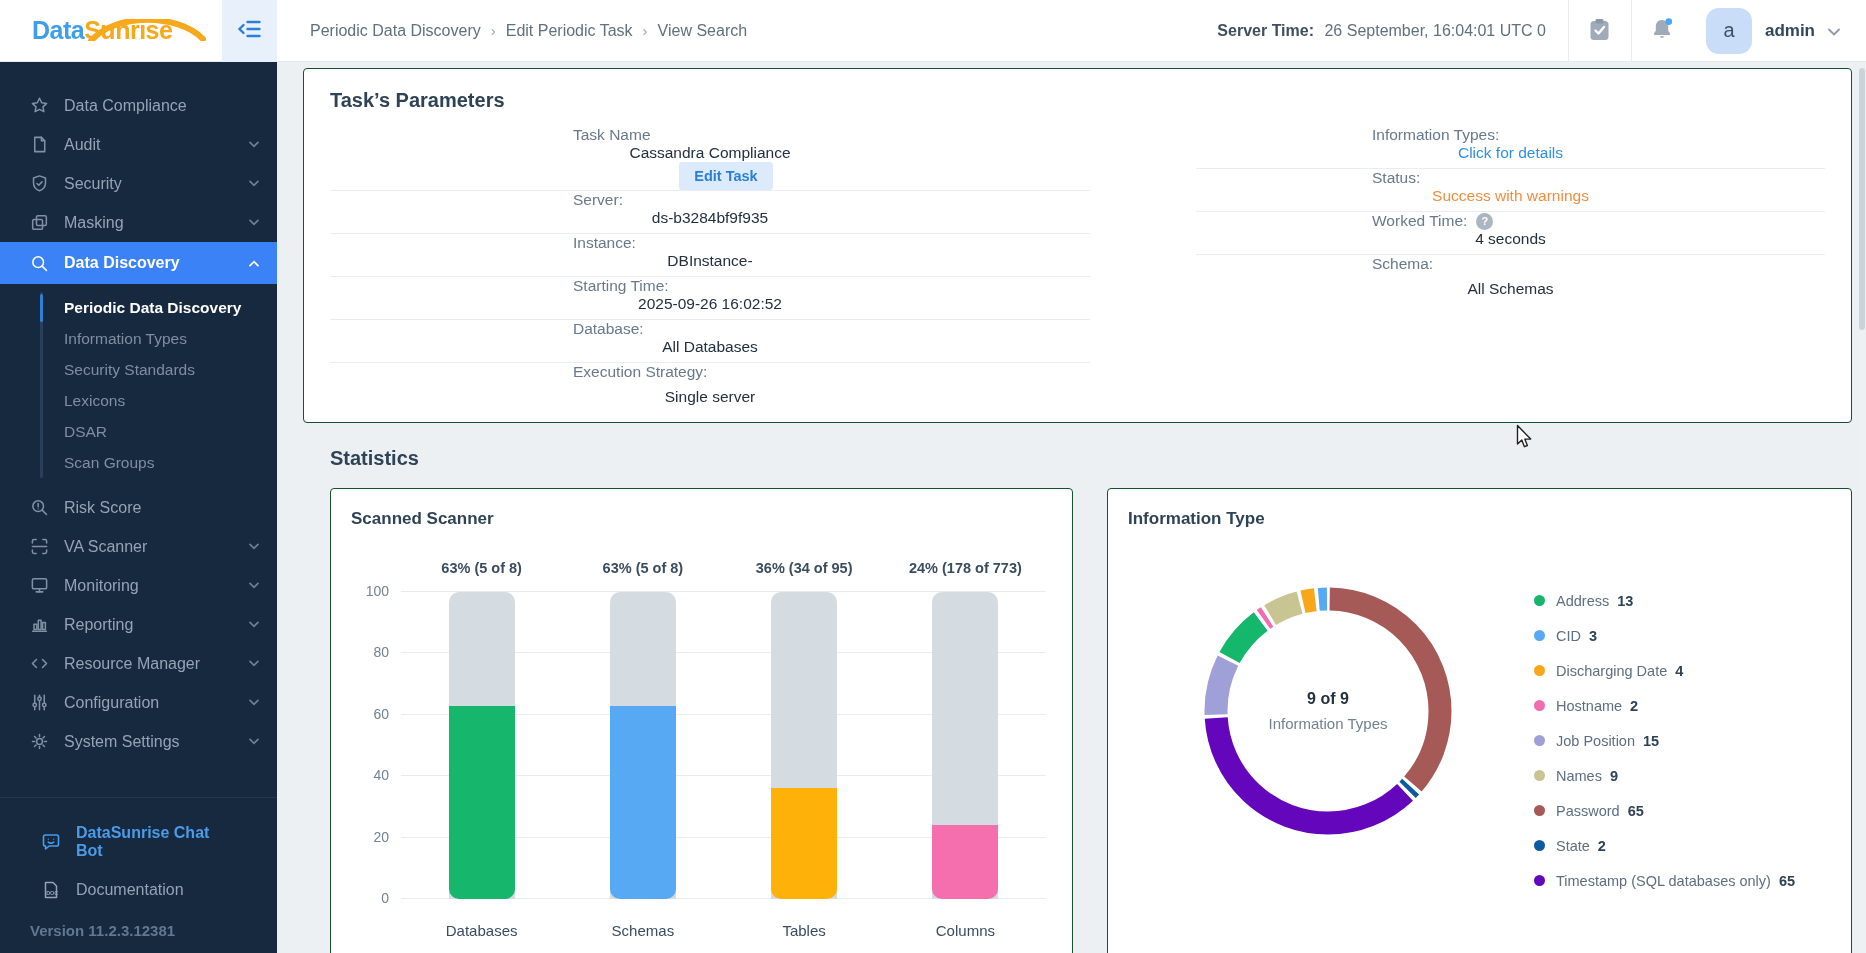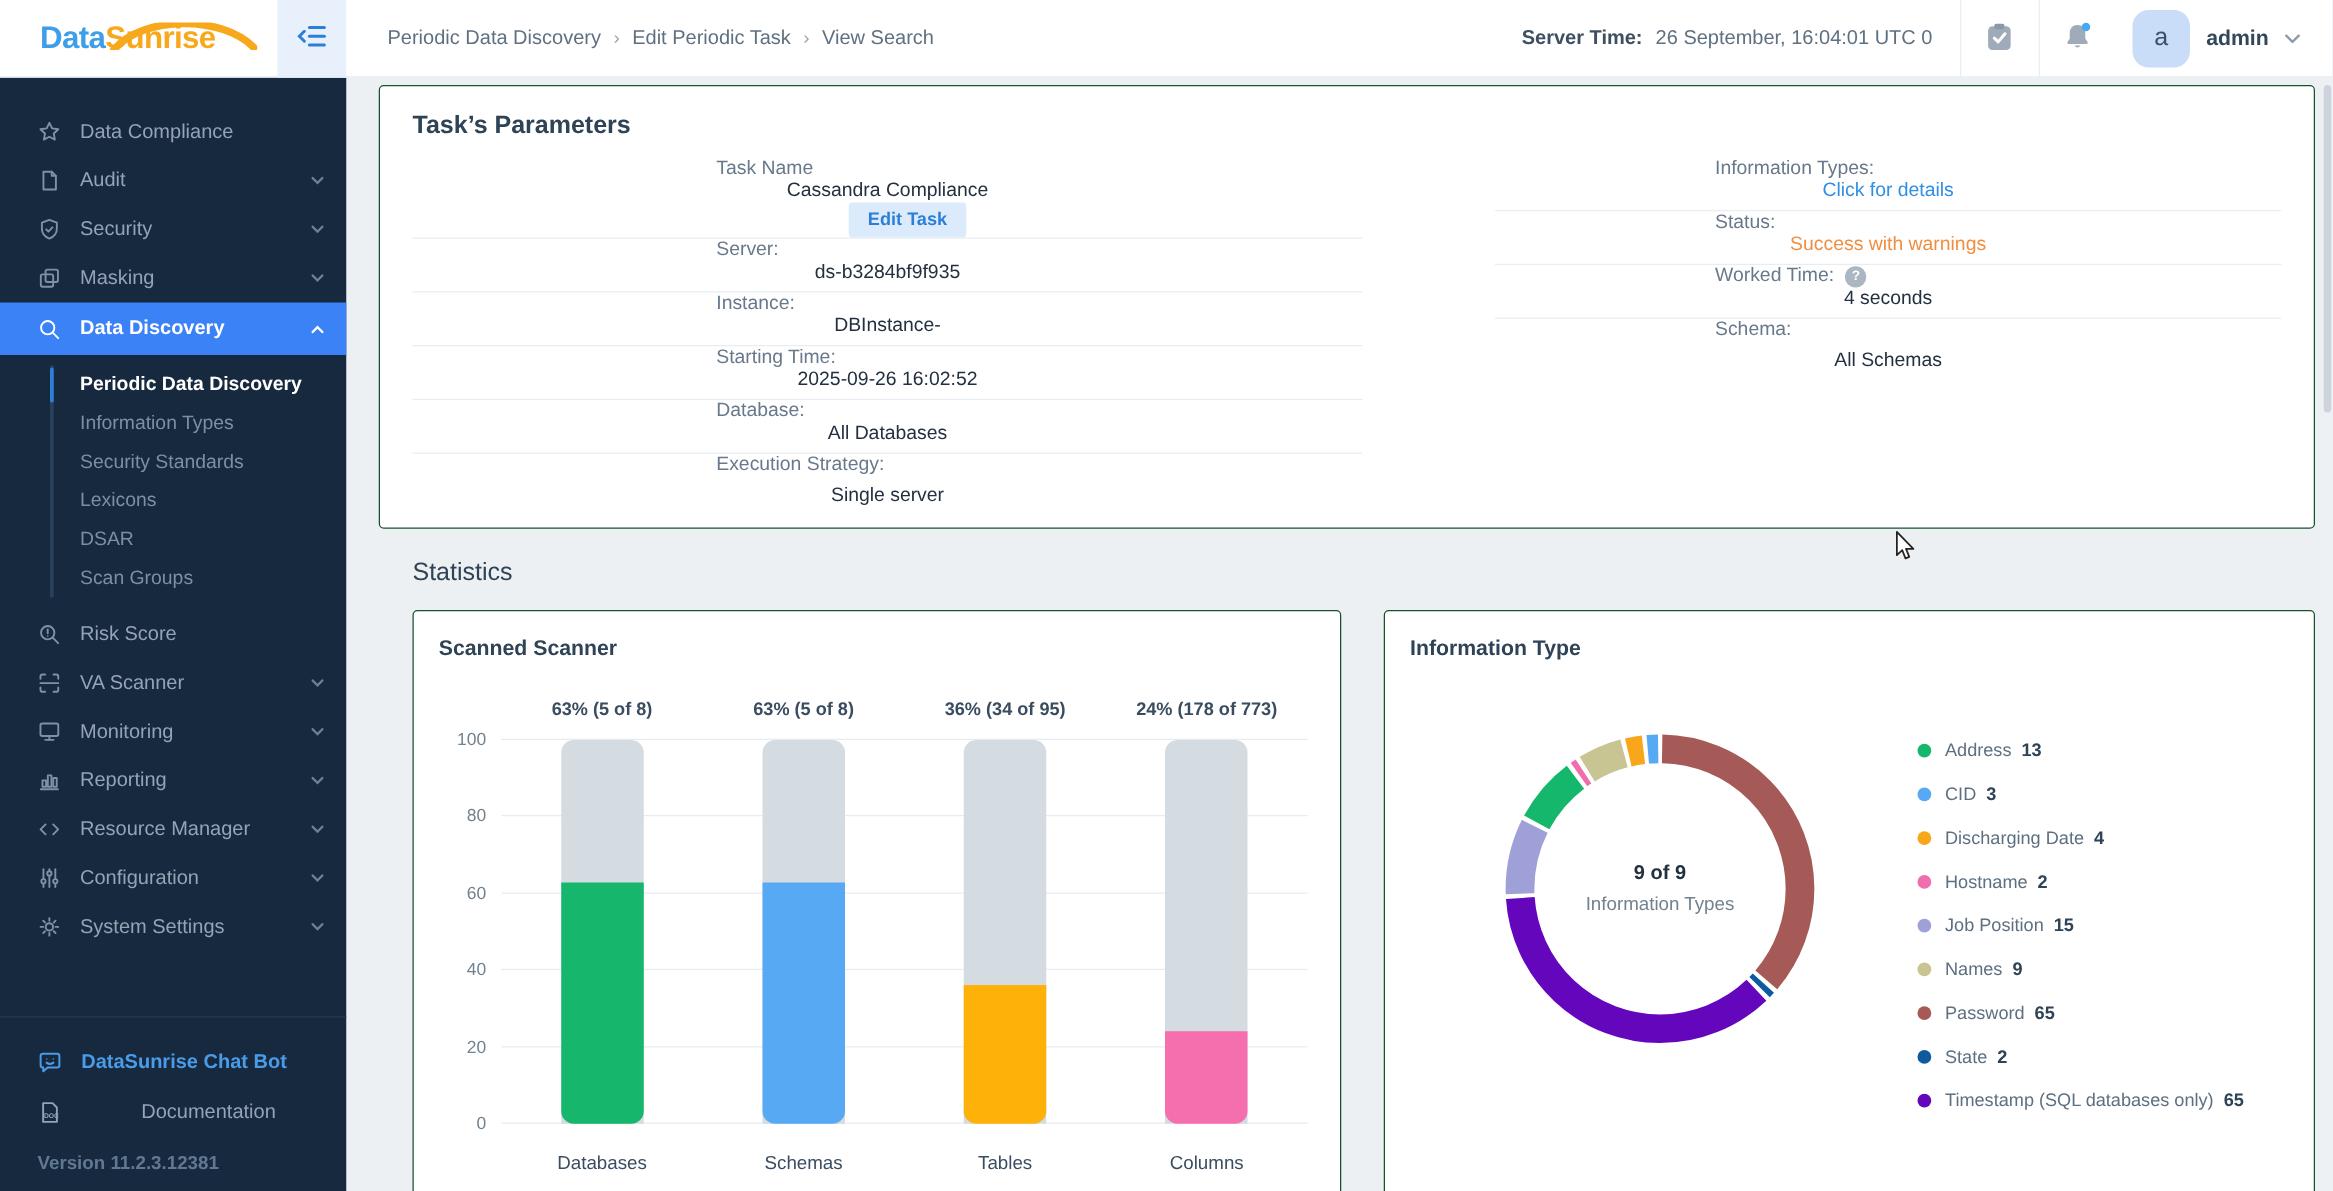--- a/index.html
+++ b/index.html
@@ -34,42 +34,42 @@
   .nav-item .nav-label { flex:1; white-space:nowrap; }
   .nav-chev { color:#6e8093; display:flex; }
   .nav-item.active { background:#3b82f6; color:#fff; height:42px; font-weight:bold; }
   .nav-item.active .nav-icon, .nav-item.active .nav-chev { color:#fff; }
   .submenu { position:relative; padding:8px 0 10px; }
   .submenu::before { content:''; position:absolute; left:40px; top:8px; bottom:10px; width:3px; background:#28405c; border-radius:2px; }
   .active-rail { position:absolute; left:40px; top:10px; height:28px; width:3px; background:#2e7fd6; border-radius:2px; z-index:1; }
   .submenu-item { height:31px; line-height:31px; padding-left:64px; font-size:15.5px; color:#7d8fa1; cursor:pointer; white-space:nowrap; }
   .submenu-item.active { color:#fff; font-weight:bold; }
   .sidebar-bottom { margin-top:auto; border-top:1px solid #24384f; padding:16px 0 14px; }
-  .side-link { display:flex; align-items:center; padding:10px 30px; font-size:16px; cursor:pointer; }
+  .side-link { display:flex; align-items:center; padding:10px 41px; font-size:16px; cursor:pointer; }
   .side-link .nav-icon { width:20px; height:20px; margin-right:15px; display:flex; }
   .chat-bot { color:#4a9be8; font-weight:bold; }
-  .doc-link { color:#93a4b5;gap:48px; }
+  .doc-link { color:#93a4b5; }
   .version { padding:12px 30px 0; font-size:15px; font-weight:bold; color:#617892; }
 
   
   .main { position:absolute; left:277px; top:62px; right:0; bottom:0; overflow:hidden; }
   .card { background:#fff; border:1px solid #14532d; border-radius:4px; }
   .params-card { margin:6px 14px 0 26px; padding:20px 26px 16px; }
   .card-title { font-size:20px; font-weight:600; color:#2f4356; }
   .params-grid { display:grid; grid-template-columns:760px 1fr; column-gap:106px; margin-top:14px; }
   .param-row { display:flex; align-items:center; min-height:43px; border-bottom:1px solid #e9edf1;flex-direction:column; }
   .param-row.no-border { border-bottom:none;justify-content:space-between; }
   .param-label { width:274px; flex-shrink:0; color:#68798c; font-size:15.5px; display:flex; align-items:center; gap:9px; }
   .pcol-right .param-label { width:277px; }
   .param-value { color:#23303f; font-size:15.5px; }
   .param-value.link { color:#2f8fe5; cursor:pointer; }
   .param-value.warning { color:#ef8e41; }
   .edit-task-btn { margin-left:32px; background:#dcebfb; color:#2b7fd9; border:none; border-radius:3px; font-size:14.5px; font-weight:600; padding:6px 15px; cursor:pointer; font-family:inherit; }
   .help-icon { width:17px; height:17px; border-radius:50%; background:#aab6c2; color:#fff; font-size:11px; font-weight:bold; display:inline-flex; align-items:center; justify-content:center; cursor:pointer; }
-  .stats-title { margin:24px 0 0 53px; font-size:20px; font-weight:400; color:#2f4356; }
+  .stats-title { margin:24px 0 0 53px; font-size:20px; font-weight:700; color:#2f4356; }
   .stats-row { display:flex; gap:34px; margin:18px 14px 0 53px; }
   .stat-card { height:520px; position:relative; }
   .stat-card-title { position:absolute; top:20px; left:20px; font-size:17px; font-weight:600; color:#2f4356; }
   .bar-card { width:743px; }
   .donut-card { flex:1; }
 
   
   .chart-plot { position:absolute; left:70px; right:26px; top:103px; height:307px; }
   .gridline { position:absolute; left:0; right:0; height:1px; background:#e8ecef; }
   .ytick { position:absolute; right:calc(100% + 12px); top:-8px; font-size:14px; color:#72828f; }

